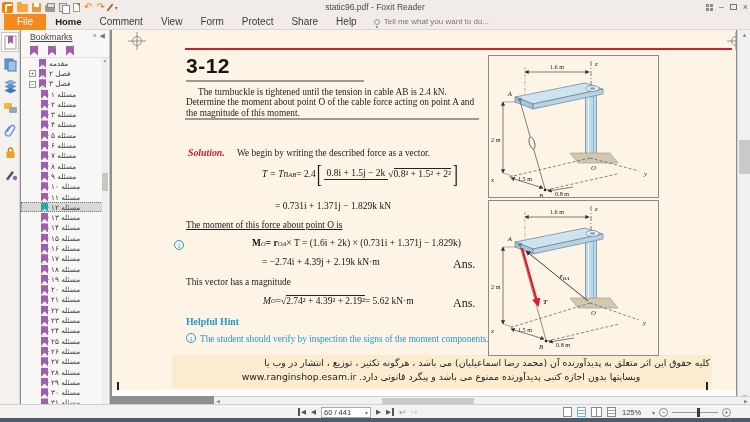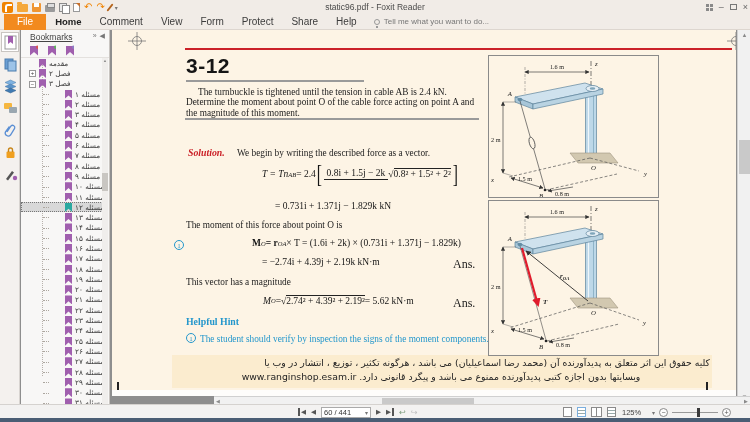--- a/index.html
+++ b/index.html
@@ -66,21 +66,21 @@
   
   .bmpanel { position:absolute; left:21px; top:30px; width:89px; height:374px; background:#f8f7f6; border-right:1px solid #c9c5c1; overflow:hidden; }
   .bm-header { height:14px; display:flex; align-items:center; font-size:8.5px; color:#444; padding-left:9px; position:relative;text-decoration:underline; }
   .bm-hicons { position:absolute; right:4px; top:2px; color:#777; font-size:7px; display:flex; gap:3px; }
   .bm-toolbar { height:14px; display:flex; align-items:center; gap:10px; padding-left:9px; border-bottom:1px solid #e4e1de; }
   .bm-tool { width:8px; height:10px; background:#a05fae; clip-path:polygon(0 0,100% 0,100% 100%,50% 65%,0 100%); position:relative; }
   .bm-badge { position:absolute; width:4px; height:4px; border-radius:50%; right:6px; }
   .bm-list { position:absolute; left:0; top:28px; width:82px; height:346px; overflow:hidden; }
   .bm-row { position:relative; display:flex; align-items:center; height:10.3px; gap:3px; }
   .bm-row.lvl1 { padding-left:18px; }
-  .bm-row.lvl2 { padding-left:44px; }
+  .bm-row.lvl2 { padding-left:20px; }
   .bm-row.lvl2::before { content:''; position:absolute; left:22px; top:5px; width:6px; border-top:1px dotted #aca69f; }
   .bm-row.sel { background:#d8d8d8; outline:1px dotted #777; outline-offset:-1px; }
   .expander { position:absolute; left:8px; top:2px; width:7px; height:7px; border:1px solid #999; background:#fff; font-size:6px; line-height:5px; text-align:center; color:#444; }
   .bm-flag { width:7px; height:9px; flex:0 0 7px; background:#a05fae; clip-path:polygon(0 0,100% 0,100% 100%,50% 65%,0 100%); }
   .sel .bm-flag { background:#2aa8a0; }
   .bm-label { font-family:"DejaVu Sans",sans-serif; font-size:7.3px; color:#3a3a3a; white-space:nowrap; }
   .tree-vline { position:absolute; left:21px; top:31px; height:315px; border-left:1px dotted #b8b2ac; }
   .bm-scroll { position:absolute; right:1px; top:28px; width:6px; height:346px; background:#f0eeec; }
   .bm-thumb { position:absolute; left:0; top:115px; width:6px; height:18px; background:#c9c6c2; }
   .bm-up { position:absolute; right:0; top:28px; font-size:5px; color:#888; }
@@ -438,21 +438,21 @@
     <span class="frac">
       <span class="num">0.8i + 1.5j − 2k</span>
       <span class="den"><span>√</span><span class="radicand">0.8² + 1.5² + 2²</span></span>
     </span>
     <span class="brk">]</span>
   </div>
   <div class="eqline" style="left:163px; top:171px;">
     <span>= 0.731i + 1.371j − 1.829k kN</span>
   </div>
 
-  <div class="ptext" style="left:74px; top:190px;">The moment of this force about point O is</div>
+  <div class="ptext" style="left:74px; top:190px;text-decoration:underline;">The moment of this force about point O is</div>
 
   <span class="hintnum" style="left:62px; top:210px;">1</span>
   <div class="eqline" style="left:140px; top:208px;">
     <span class="vec">M</span>
       <sub>O</sub>
       <span class="vec"> = r</span>
       <sub>OA</sub>
       <span> × T = (1.6i + 2k) × (0.731i + 1.371j − 1.829k)</span>
   </div>
   <div class="eqline" style="left:150px; top:227px;">

